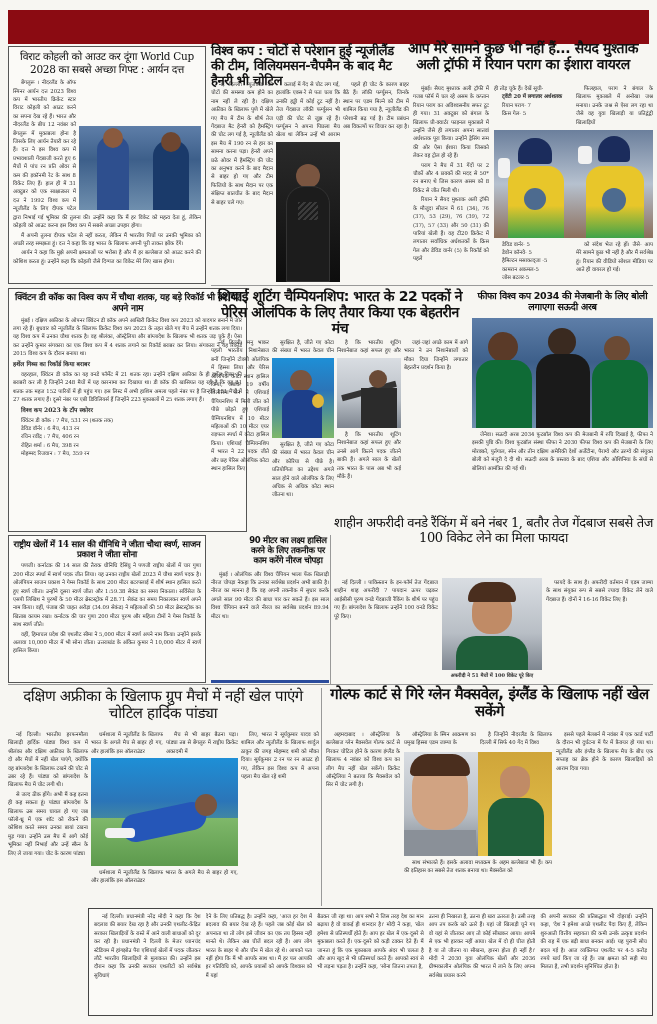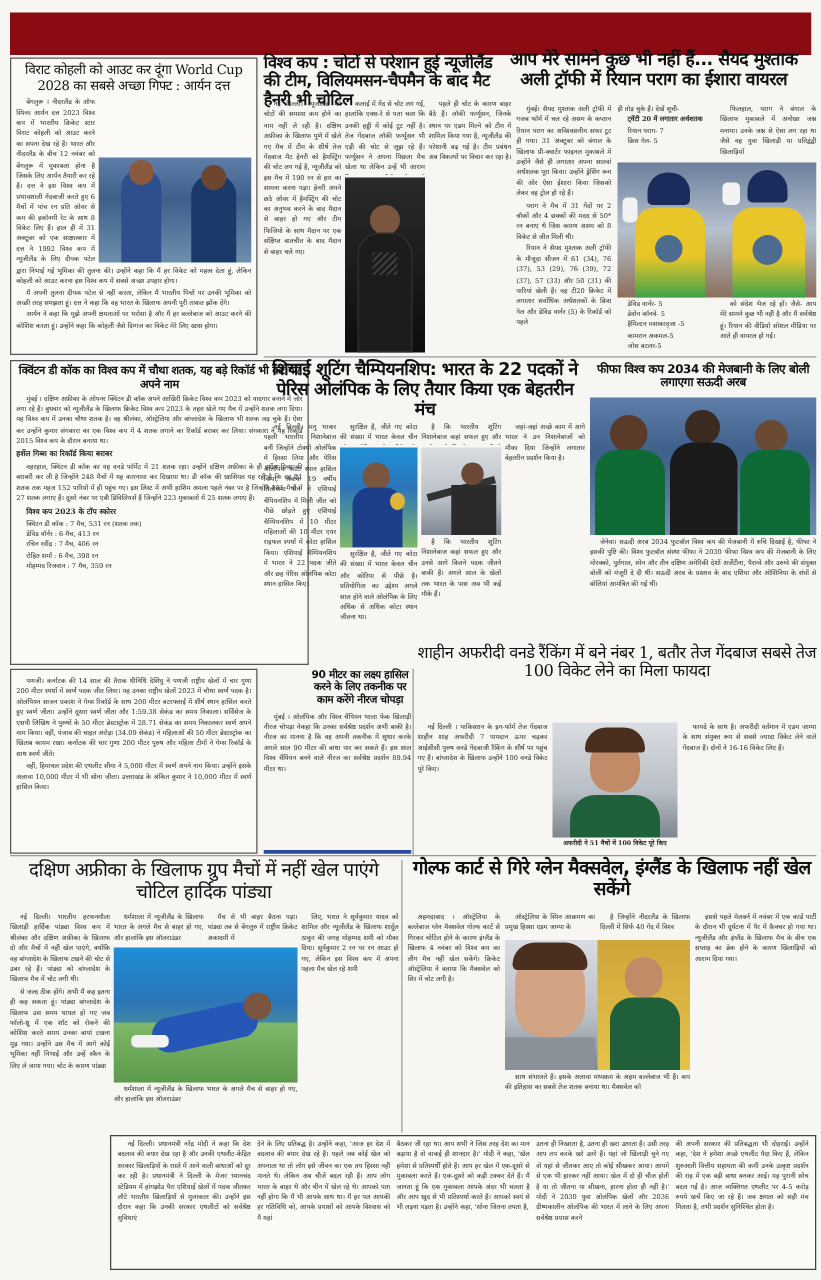--- a/index.html
+++ b/index.html
@@ -59,20 +59,21 @@
       <div>क्विंटन डी कॉक : 7 मैच, 531 रन (शतक तक)</div>
       <div>डेविड वॉर्नर : 6 मैच, 413 रन</div>
       <div>रचिन रवींद्र : 7 मैच, 406 रन</div>
       <div>रोहित शर्मा : 6 मैच, 398 रन</div>
       <div>मोहम्मद रिजवान : 7 मैच, 359 रन</div>
     </div>
   </div>
 </div>
 
 <div class="abs box" style="left:8px; top:535px; width:198px; height:148px; padding:3px 4px; overflow:hidden;">
+  <div class="h2" style="font-size:8.5px; font-family:'DejaVu Serif',serif;">राष्ट्रीय खेलों में 14 साल की धीनिधि ने जीता चौथा स्वर्ण, साजन प्रकाश ने जीता सोना</div>
   <div class="body" style="margin-top:2px;">
     <p>पणजी। कर्नाटक की 14 साल की तैराक धीनिधि देसिंघु ने पणजी राष्ट्रीय खेलों में चार गुणा 200 मीटर स्पर्धा में स्वर्ण पदक जीत लिया। यह उनका राष्ट्रीय खेलों 2023 में चौथा स्वर्ण पदक है। ओलंपियन साजन प्रकाश ने गेम्स रिकॉर्ड के साथ 200 मीटर बटरफ्लाई में शीर्ष स्थान हासिल करते हुए स्वर्ण जीता। उन्होंने दूसरा स्वर्ण जीता और 1:59.38 सेकंड का समय निकाला। सर्विसेज के एसपी लिखिथ ने पुरुषों के 50 मीटर ब्रेस्टस्ट्रोक में 28.71 सेकंड का समय निकालकर स्वर्ण अपने नाम किया। वहीं, पंजाब की चाहत अरोड़ा (34.09 सेकंड) ने महिलाओं की 50 मीटर ब्रेस्टस्ट्रोक का खिताब कायम रखा। कर्नाटक की चार गुणा 200 मीटर पुरुष और महिला टीमों ने गेम्स रिकॉर्ड के साथ स्वर्ण जीते।</p>
     <p>वहीं, हिमाचल प्रदेश की एथलीट सीमा ने 5,000 मीटर में स्वर्ण अपने नाम किया। उन्होंने इसके अलावा 10,000 मीटर में भी सोना जीता। उत्तराखंड के अंकित कुमार ने 10,000 मीटर में स्वर्ण हासिल किया।</p>
   </div>
 </div>
 
 <div class="abs" style="left:211px; top:44px; width:198px;">
   <div class="h1" style="font-size:13px; text-align:left;">विश्व कप : चोटों से परेशान हुई न्यूजीलैंड की टीम, विलियमसन-चैपमैन के बाद मैट हैनरी भी चोटिल</div>
 </div>
 <div class="col body" style="left:211px; top:80px; width:62px; height:200px; overflow:hidden;">

